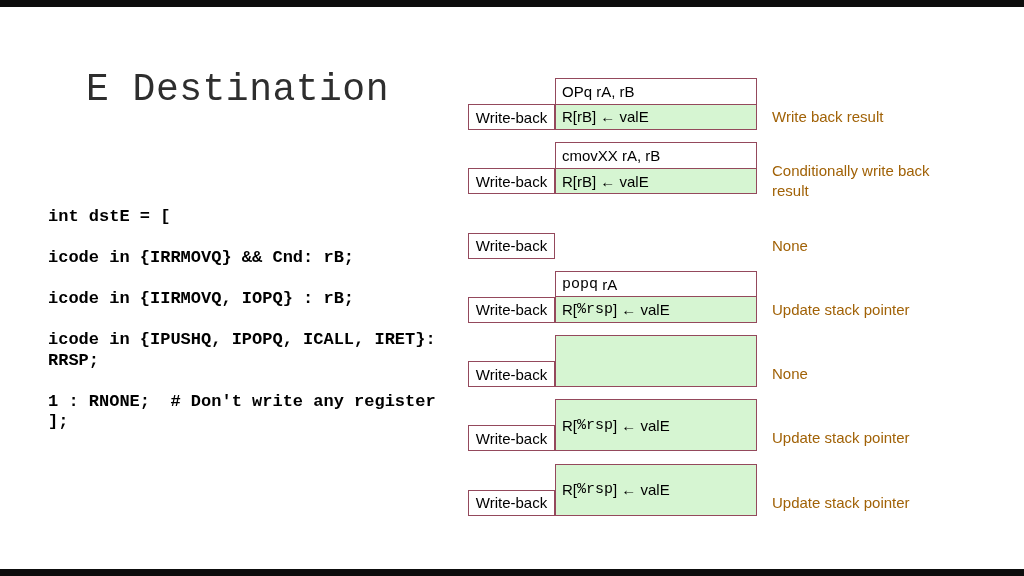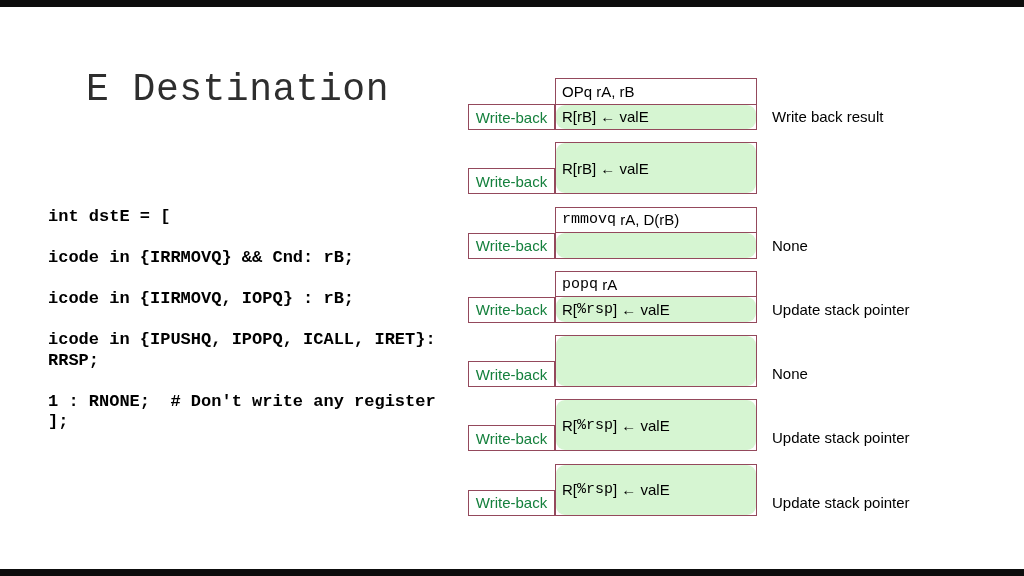--- a/index.html
+++ b/index.html
@@ -31,36 +31,36 @@
     white-space:pre;
   }
 
   .rows { position:absolute; left:468px; top:78px; }
   .row { position:relative; width:556px; height:52px; margin-bottom:12.3px; }
 
   .wb {
     position:absolute; left:0; top:26px; width:87px; height:26px;
     background:#fff; border:1.5px solid var(--bord);
     display:flex; align-items:center; justify-content:center;
-    font-size:15px; color:#15803d;
+    font-size:15px; color:#000000;
   }
   .box {
     position:absolute; left:87px; top:0; width:202px; height:52px;
     border:1.5px solid var(--bord); background:#fff;
     display:flex; flex-direction:column;
   }
   .band { flex:1; display:flex; align-items:center; padding-left:6px; font-size:15px; color:#000; white-space:pre; }
   .band.white { border-bottom:1.5px solid var(--bord); background:#ffffff; }
-  .band.green { background:var(--green);border-radius:9px; }
+  .band.green { background:var(--green); }
   .mono { font-family:"Liberation Mono", monospace; }
 
   .note {
     position:absolute; left:304px; top:26px; height:26px; width:178px;
     display:flex; align-items:center;
-    font-size:15px; line-height:20px; color:#000000;
+    font-size:15px; line-height:20px; color:#a16207;
   }
 </style>
 </head>
 <body>
 
 <div class="letterbox top"></div>
 <div class="letterbox bottom"></div>
 
 <h1 class="title">E Destination</h1>
 
@@ -81,29 +81,27 @@
       <div class="wb">Write-back</div>
       <div class="box">
         <div class="band white"><span>OPq rA, rB</span></div>
         <div class="band green"><span>R[rB] ← valE</span></div>
       </div>
       <div class="note">Write back result</div>
     </div>
     <div class="row">
       <div class="wb">Write-back</div>
       <div class="box">
+        <div class="band white"><span>cmovXX rA, rB</span></div>
         <div class="band green"><span>R[rB] ← valE</span></div>
       </div>
+      <div class="note">Conditionally write back result</div>
     </div>
     <div class="row">
       <div class="wb">Write-back</div>
-      <div class="box">
-        <div class="band white"><span class="mono">rmmovq</span><span> rA, D(rB)</span></div>
-        <div class="band green"></div>
-      </div>
       <div class="note">None</div>
     </div>
     <div class="row">
       <div class="wb">Write-back</div>
       <div class="box">
         <div class="band white"><span class="mono">popq</span><span> rA</span></div>
         <div class="band green"><span>R[</span><span class="mono">%rsp</span><span>] ← valE</span></div>
       </div>
       <div class="note">Update stack pointer</div>
     </div>

